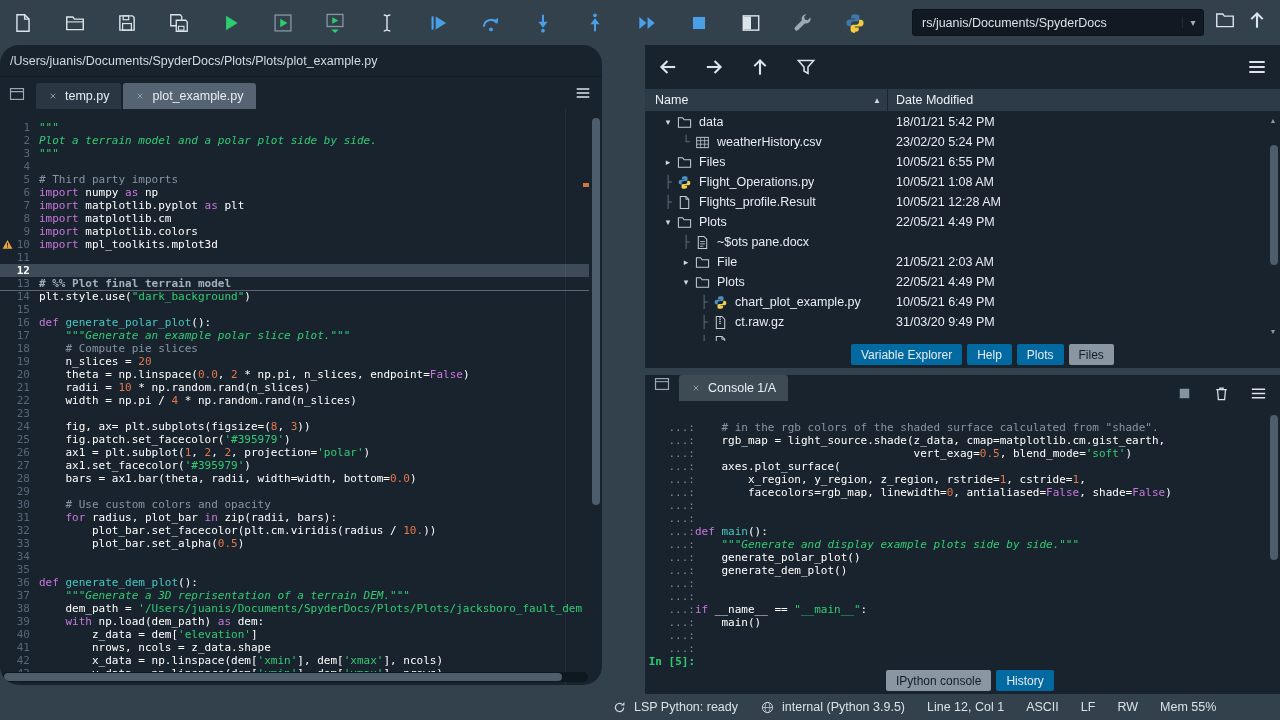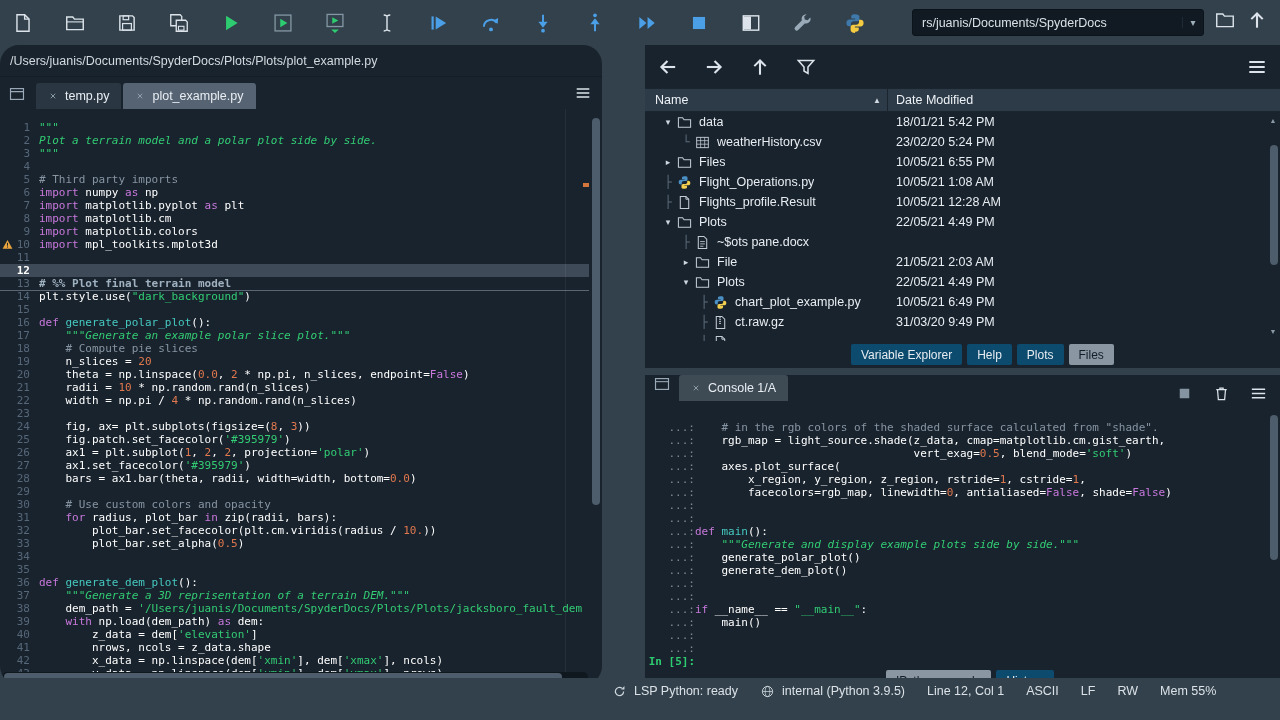--- a/index.html
+++ b/index.html
@@ -80,21 +80,21 @@
   .fic svg{width:15px;height:15px;}
   .flabel{white-space:nowrap;overflow:hidden;}
   .fdate{flex:1;padding-left:8px;white-space:nowrap;}
   .fscroll-up,.fscroll-dn{position:absolute;right:2px;width:10px;text-align:center;color:#8B99A6;font-size:7px;}
   .fscroll-up{top:72px;} .fscroll-dn{top:283px;}
   .fthumb{position:absolute;right:2px;top:100px;width:8px;height:120px;background:#4E5D6B;border-radius:4px;cursor:pointer;}
 
   .ptabs{position:absolute;left:0;right:0;bottom:0;height:27px;display:flex;align-items:center;gap:5px;box-sizing:border-box;}
   .files-ptabs{padding-left:206px;}
   .console-ptabs{padding-left:241px;}
-  .ptab{height:21px;padding:0 10px;display:flex;align-items:center;font-size:12px;background:#0c4a6e;
+  .ptab{height:21px;padding:0 10px;display:flex;align-items:center;font-size:12px;background:#0369a1;
     color:#E6EBF0;border-radius:2px;cursor:pointer;white-space:nowrap;}
   .ptab.active{background:#8A97A3;color:#141E27;}
 
   
   .console-tabbar{height:36px;position:relative;display:flex;align-items:flex-start;}
   .console-tabbar .pane-btn{margin:0 8px 7px 8px;}
   .ctab{height:26px;display:flex;align-items:center;gap:7px;padding:0 12px;font-size:12.5px;
     color:#E8EDF2;background:#3E4B55;border-radius:3px 3px 0 0;cursor:pointer;}
   .ctab .x{width:10px;height:10px;display:inline-flex;}
   .ctab .x svg{width:10px;height:10px;}
@@ -103,21 +103,21 @@
   .cright .tbtn svg{width:19px;height:19px;}
   .console-body{position:absolute;top:36px;left:0;right:13px;bottom:26px;overflow:hidden;
     font-family:"DejaVu Sans Mono",monospace;font-size:11px;line-height:13px;padding-top:10px;}
   .cline{display:flex;height:13px;white-space:pre;}
   .cpfx{width:50px;flex:none;text-align:right;color:#7E8A94;}
   .ccode{flex:none;}
   .prompt{color:#2ECC71;font-weight:bold;}
   .cthumb{position:absolute;right:2px;top:40px;width:8px;height:145px;background:#4E5D6B;border-radius:4px;cursor:pointer;}
 
   
-  .statusbar{position:absolute;left:0;right:0;bottom:16px;height:26px;background:#32414B;display:flex;
+  .statusbar{position:absolute;left:0;right:0;bottom:0;height:26px;background:#32414B;display:flex;
     align-items:center;font-size:12.5px;color:#DBE1E7;gap:22px;padding:0 14px;box-sizing:border-box;}
   .sb-item{display:flex;align-items:center;gap:7px;white-space:nowrap;}
   .sb-first{margin-left:598px;}
   .sb-ic{width:15px;height:15px;display:inline-flex;}
   .sb-ic svg{width:15px;height:15px;}
 </style>
 </head>
 <body>
 
 <div id="app">

